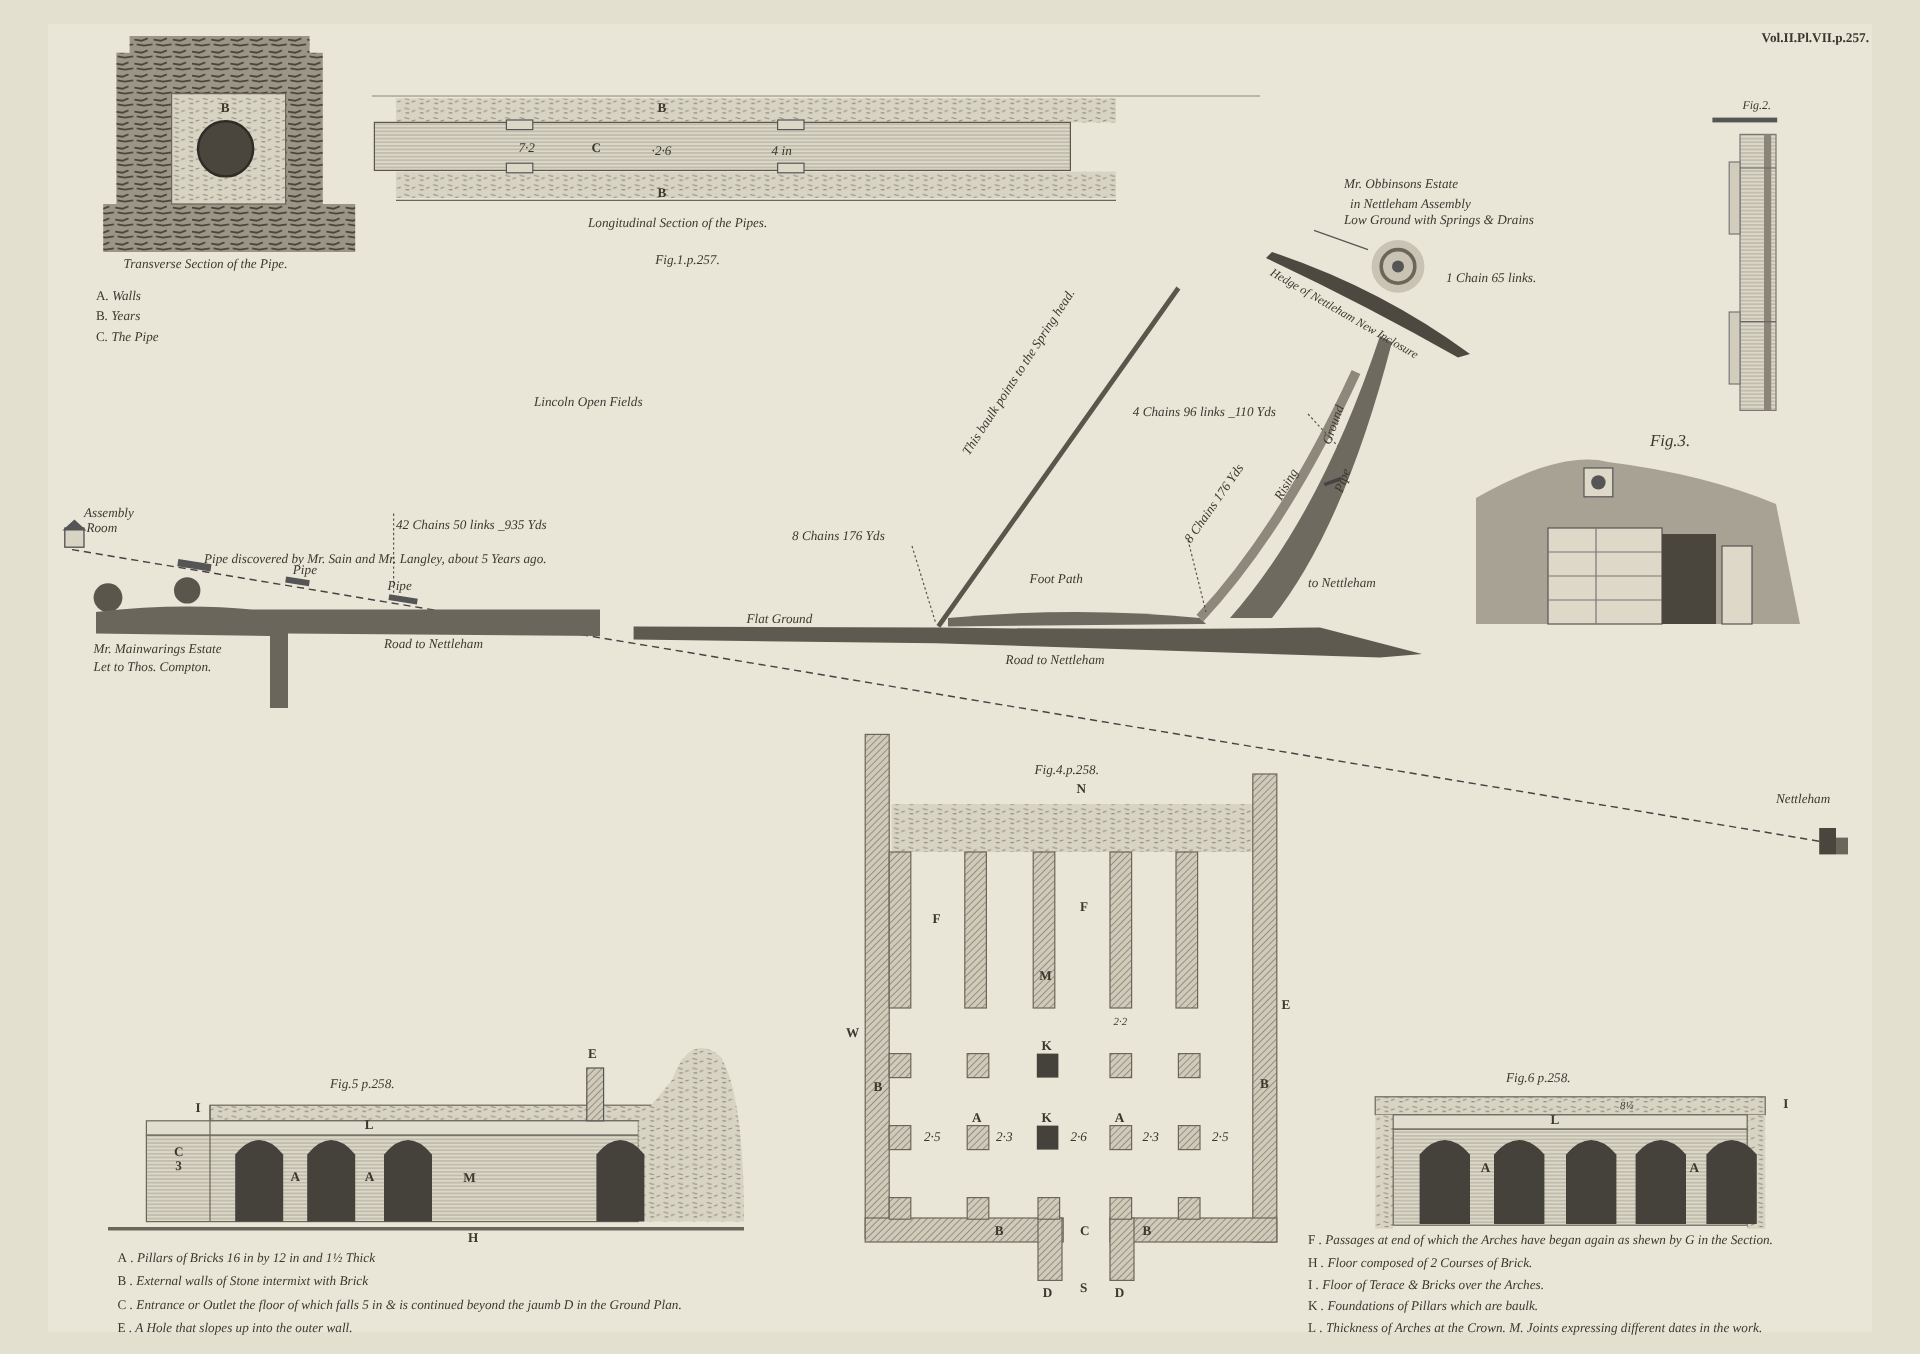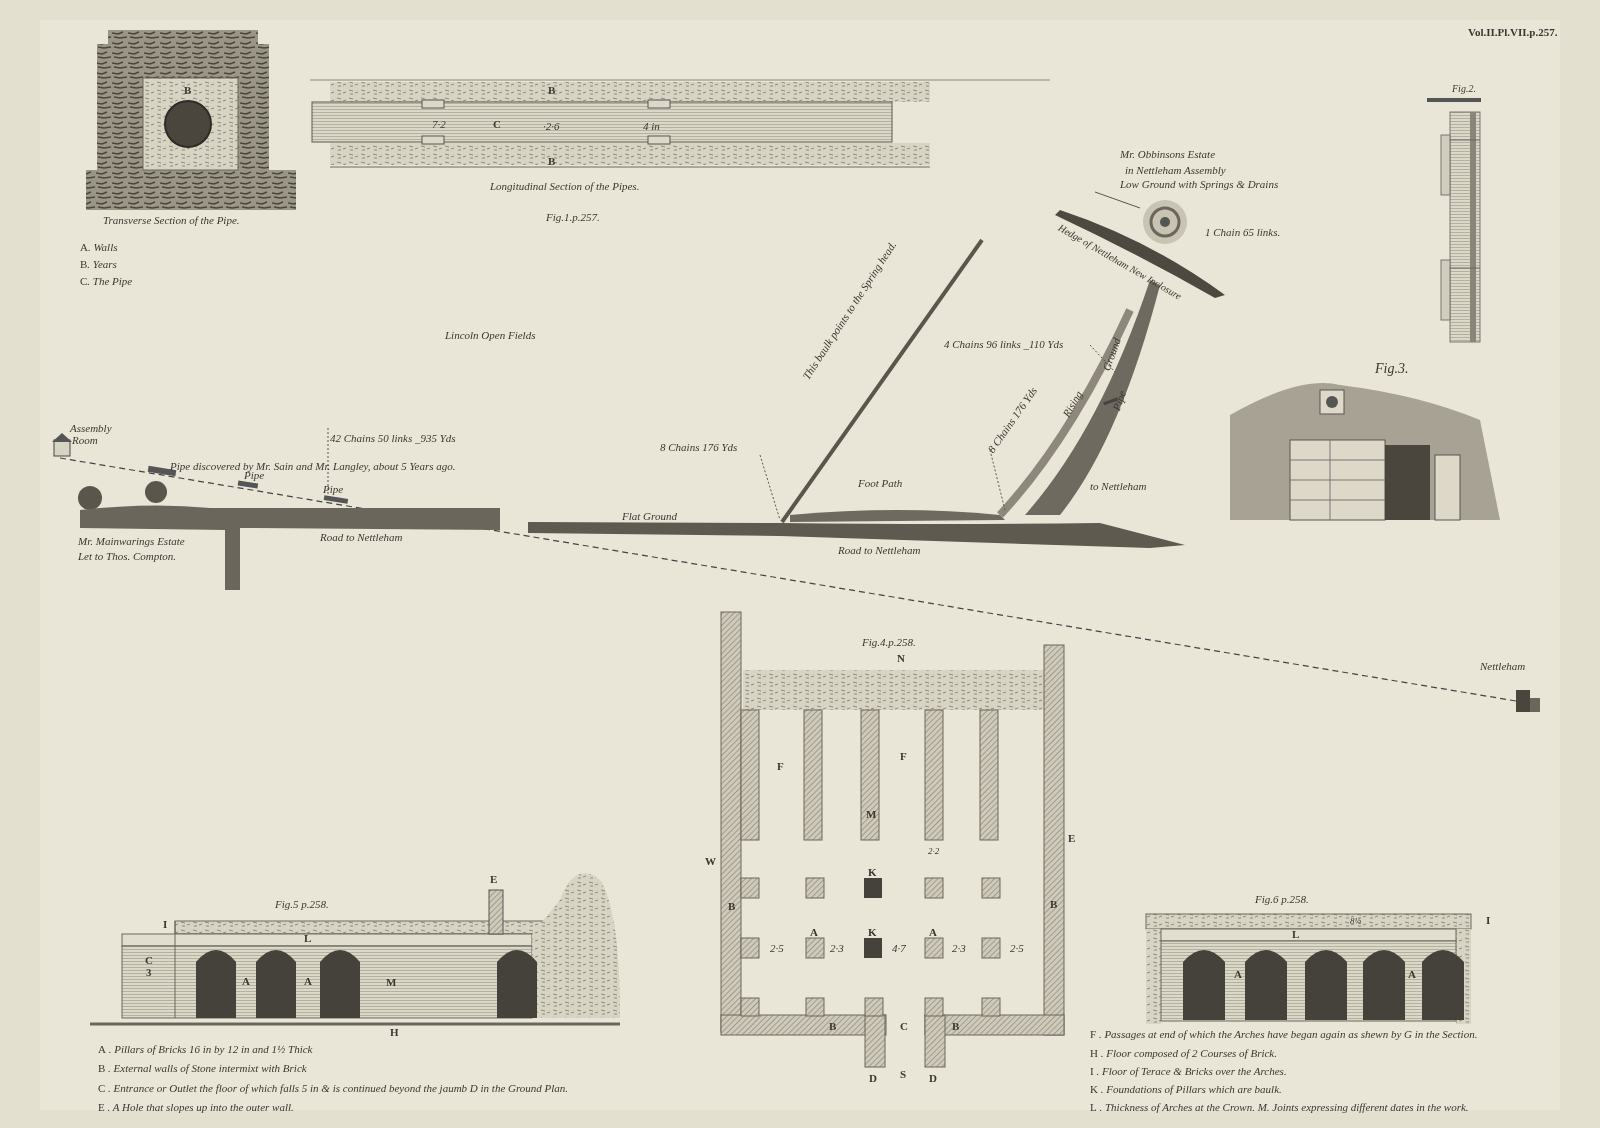--- a/index.html
+++ b/index.html
@@ -246,21 +246,21 @@
 <div class="lbl" style="left:868px;top:866px;">K</div>
 <div class="lbl" style="left:868px;top:926px;">K</div>
 <div class="lbl" style="left:810px;top:926px;">A</div>
 <div class="lbl" style="left:929px;top:926px;">A</div>
 <div class="lbl" style="left:900px;top:1020px;">C</div>
 <div class="lbl" style="left:869px;top:1072px;">D</div>
 <div class="lbl" style="left:929px;top:1072px;">D</div>
 <div class="lbl" style="left:900px;top:1068px;">S</div>
 <div class="t" style="left:770px;top:942px;">2·5</div>
 <div class="t" style="left:830px;top:942px;">2·3</div>
-<div class="t" style="left:892px;top:942px;">4·7</div>
+<div class="t" style="left:892px;top:942px;">2·6</div>
 <div class="t" style="left:952px;top:942px;">2·3</div>
 <div class="t" style="left:1010px;top:942px;">2·5</div>
 <div class="t" style="left:928px;top:846px;font-size:9px;">2·2</div>
 
 <div class="t" style="left:275px;top:898px;">Fig.5 p.258.</div>
 <div class="lbl" style="left:490px;top:873px;">E</div>
 <div class="lbl" style="left:163px;top:918px;">I</div>
 <div class="lbl" style="left:304px;top:932px;">L</div>
 <div class="lbl" style="left:145px;top:954px;">C</div>
 <div class="lbl" style="left:146px;top:966px;">3</div>

